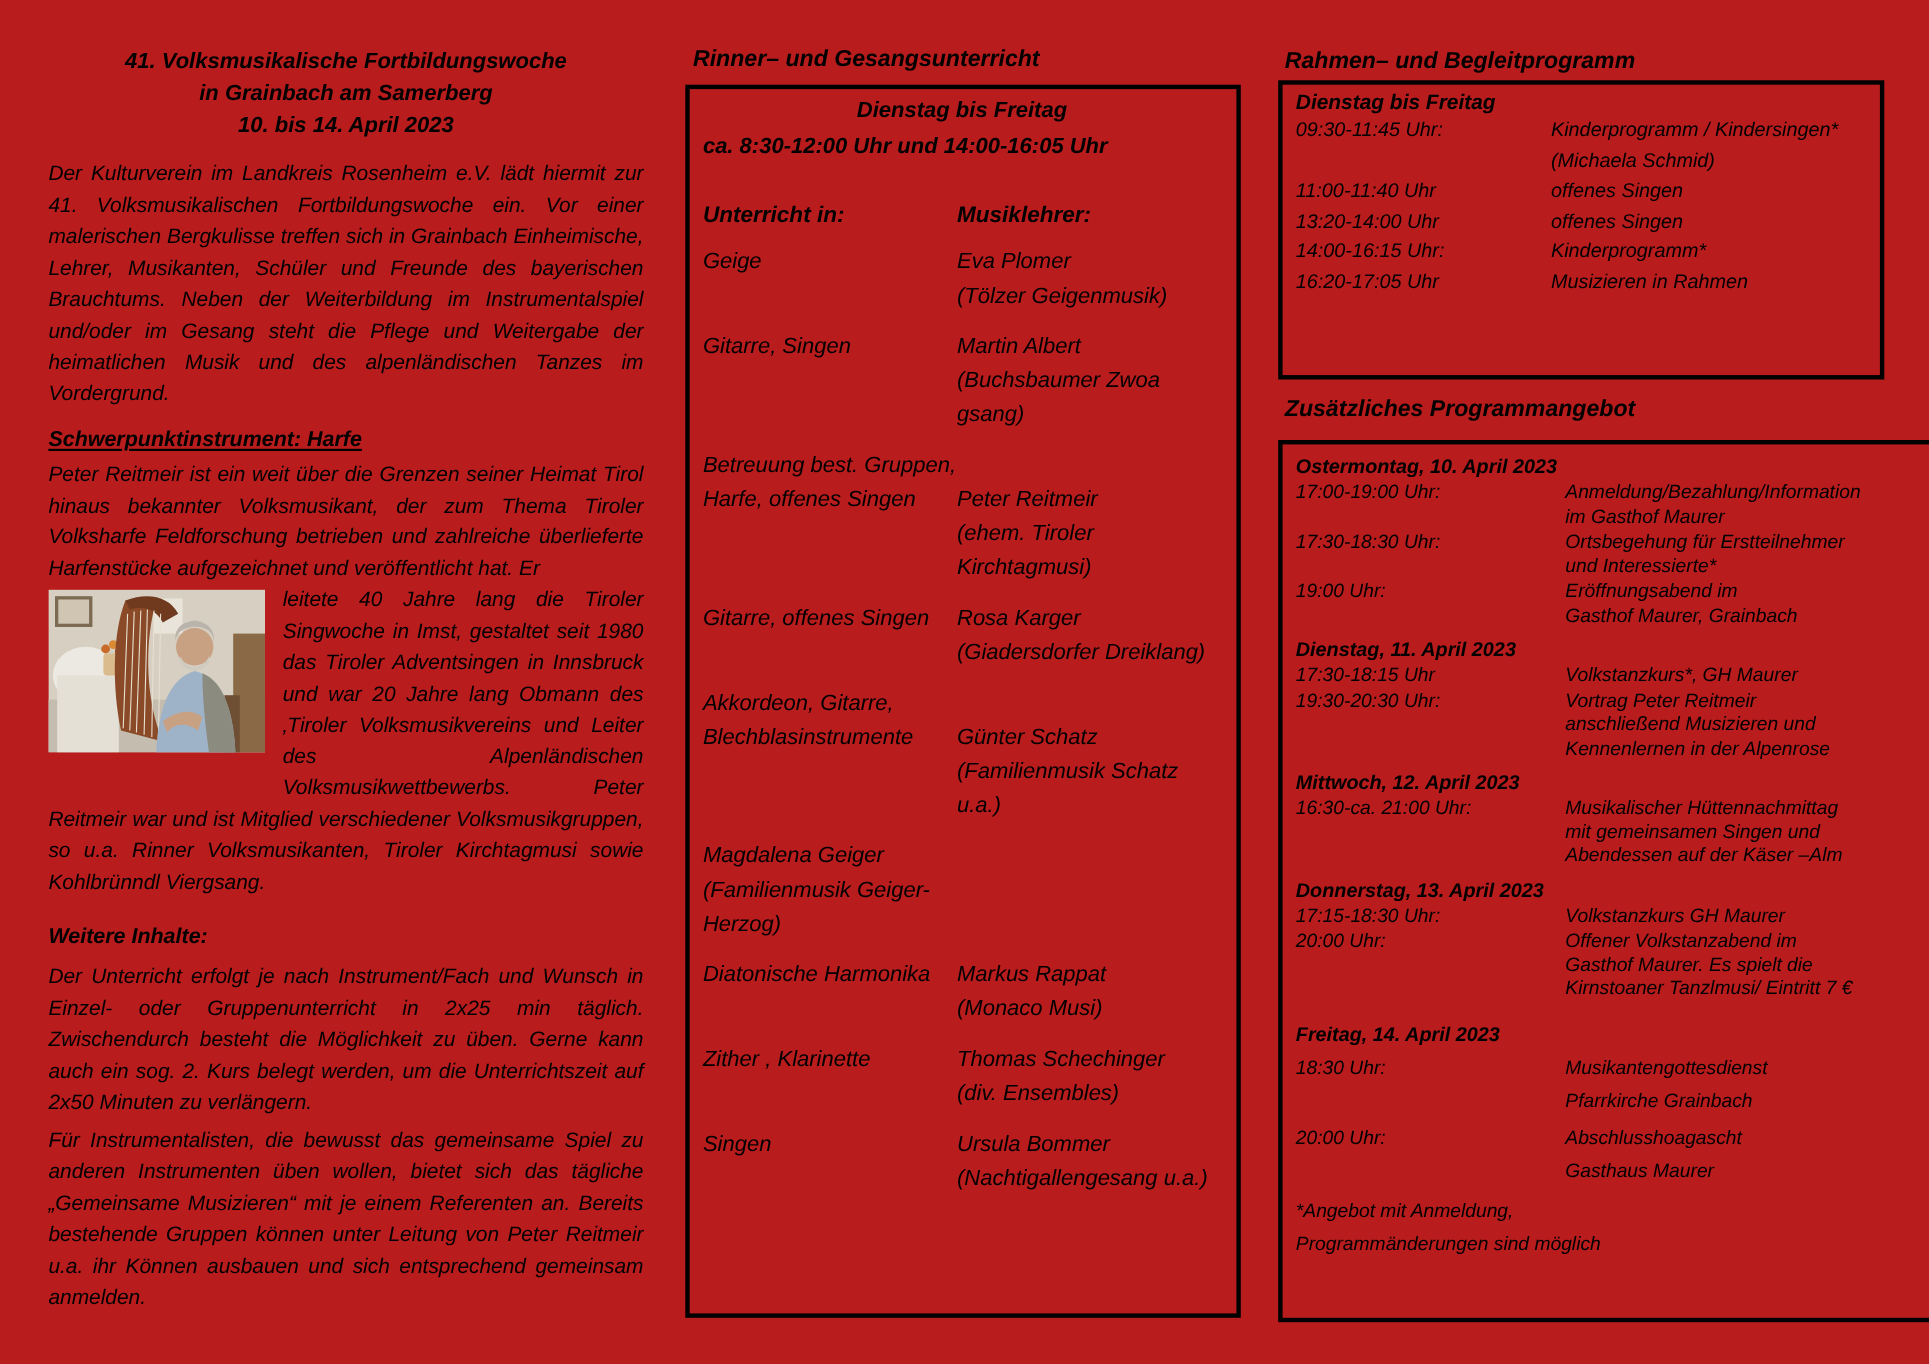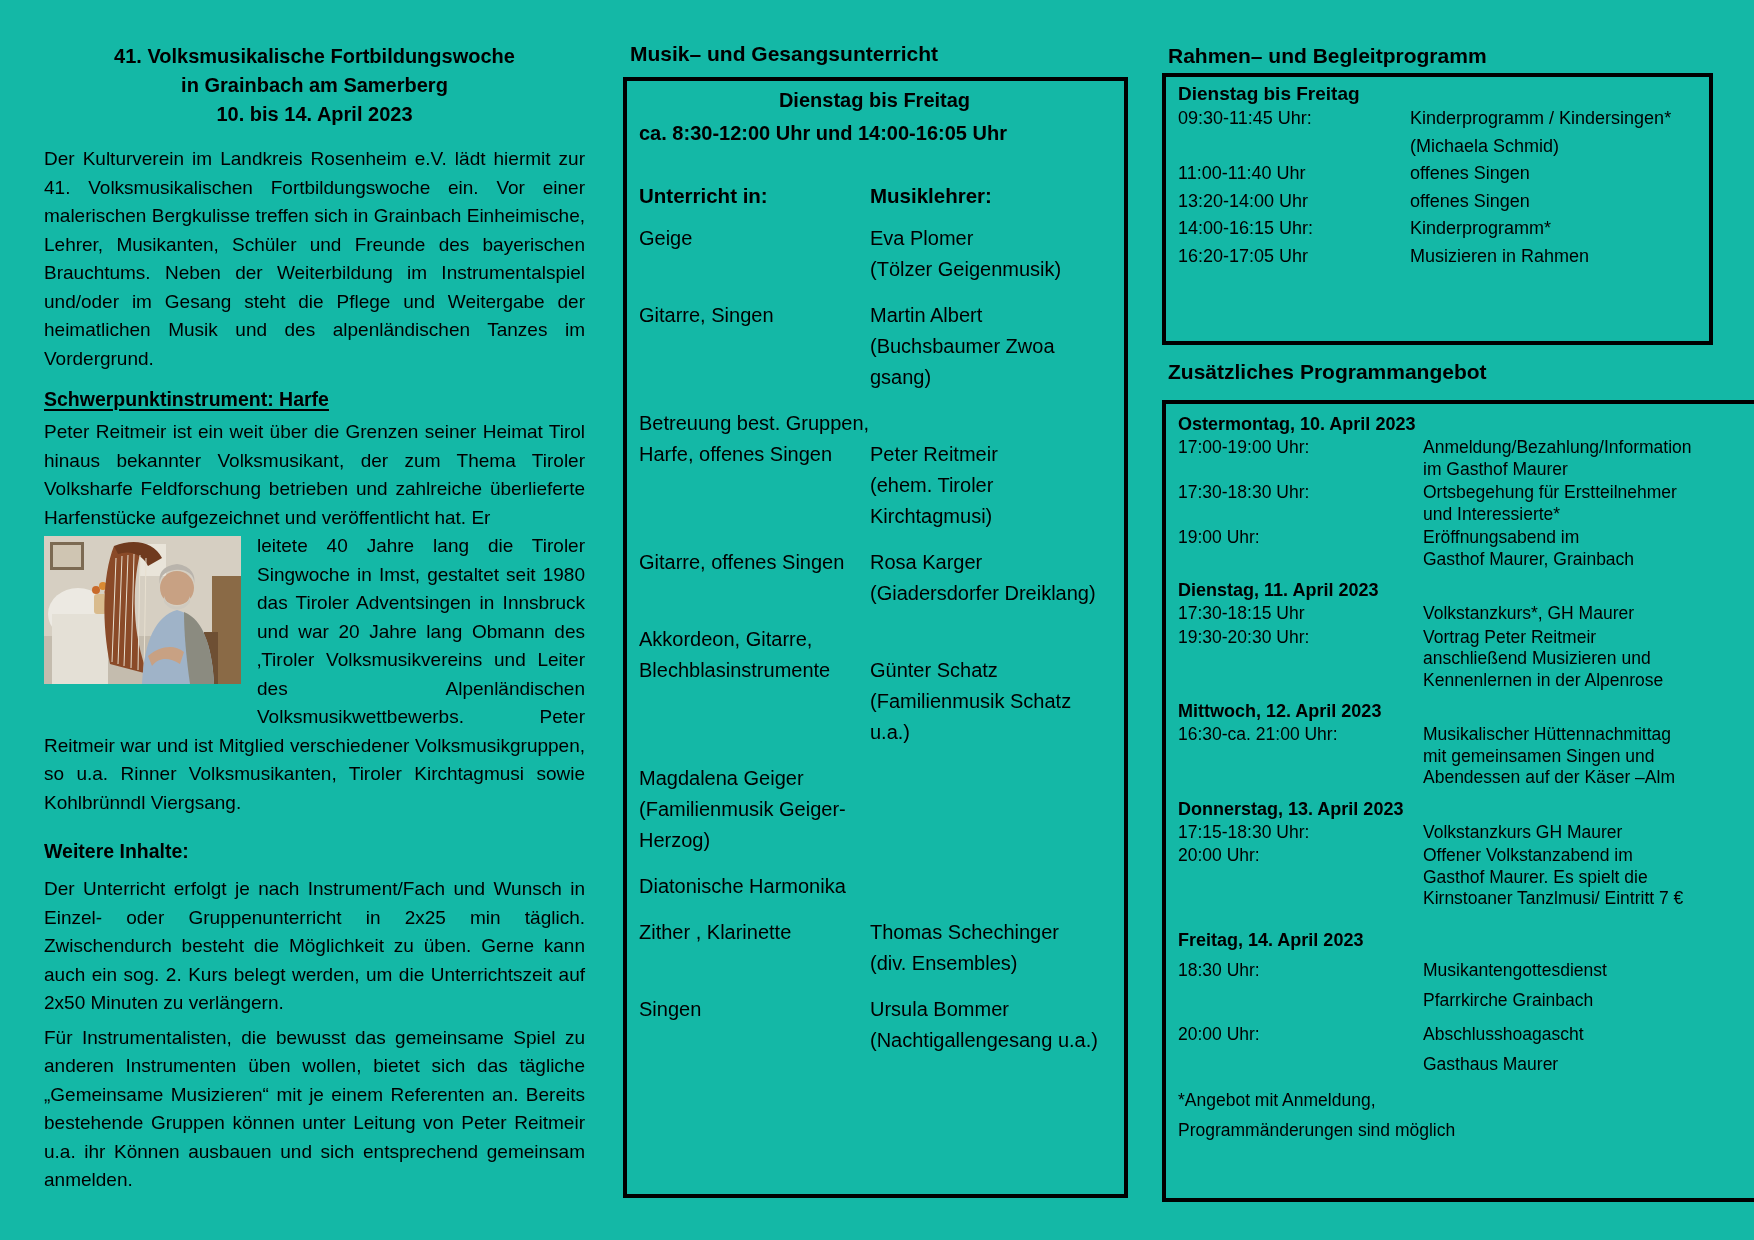--- a/index.html
+++ b/index.html
@@ -1,21 +1,21 @@
 <!DOCTYPE html>
 <html lang="de"><head>
 <meta charset="utf-8">
 <style>
   * { margin:0; padding:0; box-sizing:border-box; }
   html,body { background:#ffffff; }
   body {
     width:1754px; height:1240px; position:relative; overflow:hidden;
     font-family:"Liberation Sans", sans-serif; color:#000;
   }
-  .page { position:absolute; inset:0; background:#14b8a6; }
+  .page { position:absolute; inset:0; background:#b91c1c;font-style:italic; }
 
   
   .col-left { position:absolute; left:44px; top:42px; width:541px; }
   .title-block { text-align:center; font-weight:bold; font-size:20px; line-height:29px; }
   .body { font-size:19px; line-height:28.5px; text-align:justify; hyphens:auto; overflow-wrap:break-word; }
   .intro { margin-top:16px; }
   .focus-heading { margin-top:8px; font-size:19.5px; font-weight:bold; line-height:24px;
                    text-decoration:underline; text-underline-offset:3px; text-decoration-thickness:2px; margin-top:14px;}
   .bio1 { margin-top:7px; }
   .bio2 { margin-top:0; }
@@ -110,21 +110,21 @@
           <path d="M104 120 C 116 110 130 108 140 116 L 136 128 C 124 120 114 122 108 130 Z" fill="#c8a183"></path>
         </svg>
       </span><span>leitete 40 Jahre lang die Tiroler Singwoche in Imst, gestaltet seit 1980 das Tiroler Adventsingen in Innsbruck und war 20 Jahre lang Obmann des ‚Tiroler Volksmusikvereins und Leiter des Alpenländischen Volksmusikwettbewerbs. Peter Reitmeir war und ist Mitglied verschiedener Volksmusikgruppen, so u.a. Rinner Volksmusikanten, Tiroler Kirchtagmusi sowie Kohlbrünndl Viergsang.</span>
     </p>
 
     <h2 class="more-heading">Weitere Inhalte:</h2>
     <p class="body more1">Der Unterricht erfolgt je nach Instrument/Fach und Wunsch in Einzel- oder Gruppenunterricht in 2x25 min täglich. Zwischendurch besteht die Möglichkeit zu üben. Gerne kann auch ein sog. 2. Kurs belegt werden, um die Unterrichtszeit auf 2x50 Minuten zu verlängern.</p>
     <p class="body more2">Für Instrumentalisten, die bewusst das gemeinsame Spiel zu anderen Instrumenten üben wollen, bietet sich das tägliche „Gemeinsame Musizieren“ mit je einem Referenten an. Bereits bestehende Gruppen können unter Leitung von Peter Reitmeir u.a. ihr Können ausbauen und sich entsprechend gemeinsam anmelden.</p>
   </section>
 
-  <h2 class="music-heading">Musik– und Gesangsunterricht</h2>
+  <h2 class="music-heading">Rinner– und Gesangsunterricht</h2>
 
   <section class="music-box">
     <div class="mbox-title">Dienstag bis Freitag</div>
     <div class="mbox-subtitle">ca. 8:30-12:00 Uhr und 14:00-16:05 Uhr</div>
 
     <div class="mhead">
       <div>Unterricht in:</div>
       <div>Musiklehrer:</div>
     </div>
 
@@ -160,20 +160,22 @@
 (Familienmusik Schatz
 u.a.)</div>
     </div>
     <div class="mrow">
       <div class="ml">Magdalena Geiger
 (Familienmusik Geiger-
 Herzog)</div>
     </div>
     <div class="mrow">
       <div class="ml">Diatonische Harmonika</div>
+      <div class="ml">Markus Rappat
+(Monaco Musi)</div>
     </div>
     <div class="mrow">
       <div class="ml">Zither , Klarinette</div>
       <div class="ml">Thomas Schechinger
 (div. Ensembles)</div>
     </div>
     <div class="mrow">
       <div class="ml">Singen</div>
       <div class="ml">Ursula Bommer
 (Nachtigallengesang u.a.)</div>

